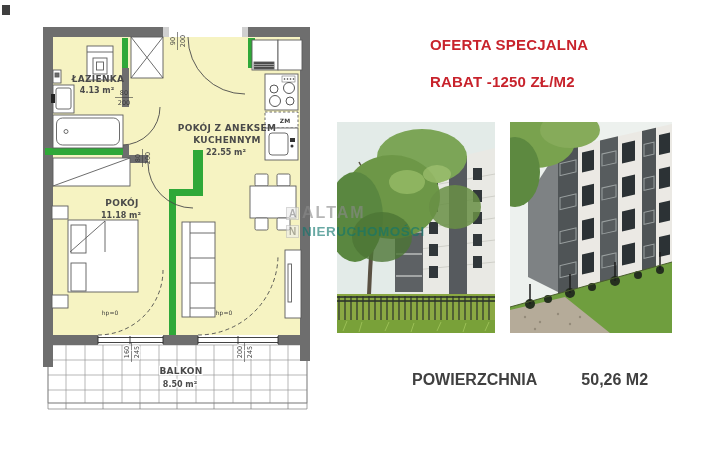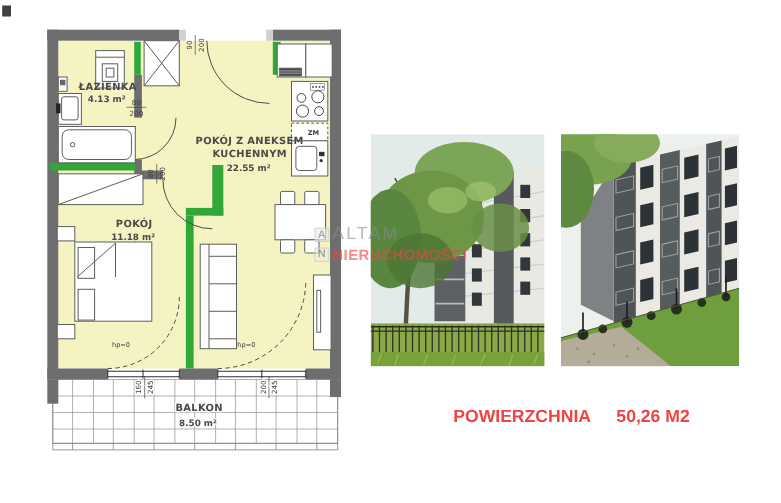--- a/index.html
+++ b/index.html
@@ -22,25 +22,25 @@
   .offer .line2{margin:0;}
 
   .photo{position:absolute;top:122px;display:block;}
   .photo1{left:337px;}
   .photo2{left:510px;}
 
   .watermark{position:absolute;left:286px;top:204px;opacity:.62;z-index:5;}
   .wm-row{display:flex;align-items:center;gap:3px;height:18px;}
   .wm-box{width:13px;height:13px;background:#ededed;color:#7d7d7d;font-size:10px;font-weight:bold;
           display:flex;align-items:center;justify-content:center;border:1px solid #c0c0c0;box-sizing:border-box;}
-  .wm-word1{color:#8a8a8a;font-weight:normal;font-size:16px;letter-spacing:2px;}
-  .wm-word2{color:#ef4444;font-weight:bold;font-size:13.5px;letter-spacing:.5px;}
-
-  .area-line{position:absolute;left:412px;top:371px;color:#ef4444;font-weight:bold;font-size:16px;
-             display:flex;gap:23px;}
+  .wm-word1{color:#8a8a8a;font-weight:bold;font-size:16px;letter-spacing:2px;}
+  .wm-word2{color:#0f766e;font-weight:bold;font-size:13.5px;letter-spacing:.5px;}
+
+  .area-line{position:absolute;left:412px;top:371px;color:#404040;font-weight:bold;font-size:16px;
+             display:flex;gap:44px;}
 </style>
 </head>
 <body>
 
 <div class="canvas">
 
   <div class="corner-mark"></div>
 
   <svg class="floorplan" width="335" height="457" viewBox="0 0 335 457">
 
@@ -198,20 +198,24 @@
       <text class="fp-dim halo" y="-2.5">200</text>
       <line x1="-10" y1="0.5" x2="10" y2="0.5" stroke="#3d3d3d" stroke-width="0.6"></line>
       <text class="fp-dim halo" y="8">245</text>
     </g>
 
     <text class="fp-small" x="110" y="315">hp=0</text>
     <text class="fp-small" x="224" y="315">hp=0</text>
     <text class="fp-small" x="285" y="122.5" style="font-weight:bold">ZM</text>
   </svg>
 
+  <div class="offer">
+    <div class="line1">OFERTA SPECJALNA</div>
+    <div class="line2">RABAT -1250 ZŁ/M2</div>
+  </div>
 
   <svg class="photo photo1" width="158" height="211" viewBox="0 0 158 211">
     <rect width="158" height="211" fill="#e3ebe8"></rect>
     <g>
       <polygon points="58,50 158,26 158,180 58,170" fill="#e9e9e4"></polygon>
       <path d="M58 70 L158 52 M58 90 L158 74 M58 110 L158 96 M58 130 L158 118 M58 150 L158 140" stroke="#cfcfc8" stroke-width="1" fill="none"></path>
       <polygon points="58,50 86,44 86,170 58,170" fill="#5d6164"></polygon>
       <polygon points="112,38 130,34 130,174 112,172" fill="#565a5e"></polygon>
       <g fill="#31373a">
         <rect x="92" y="56" width="9" height="12"></rect>

